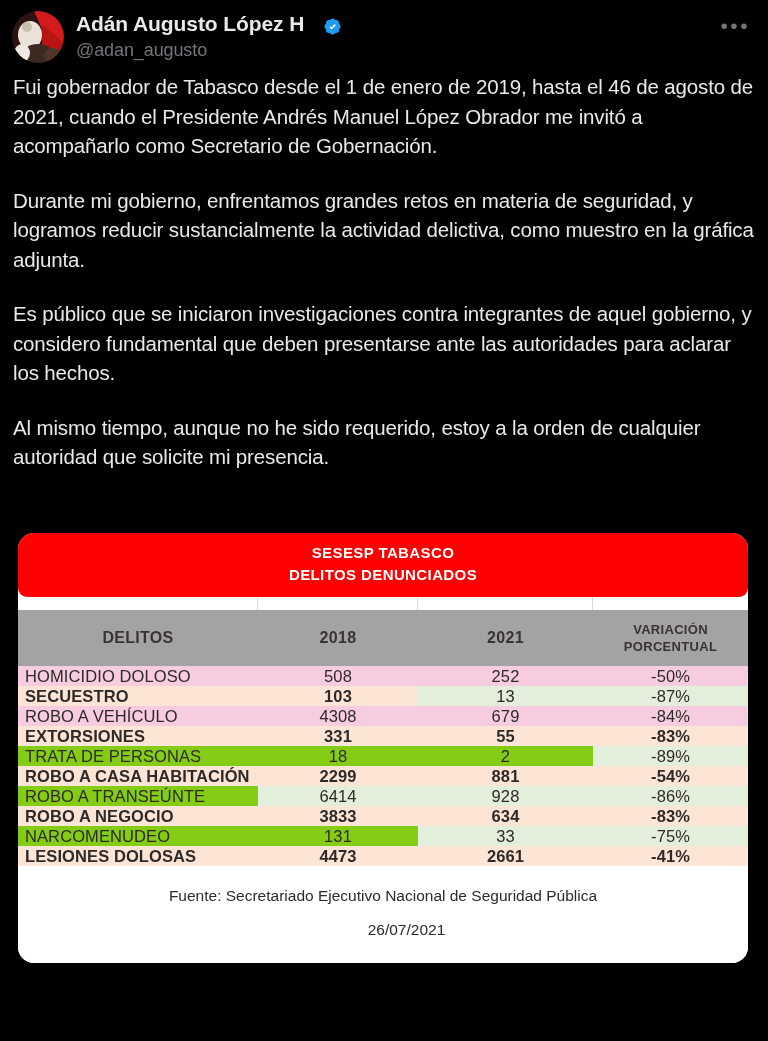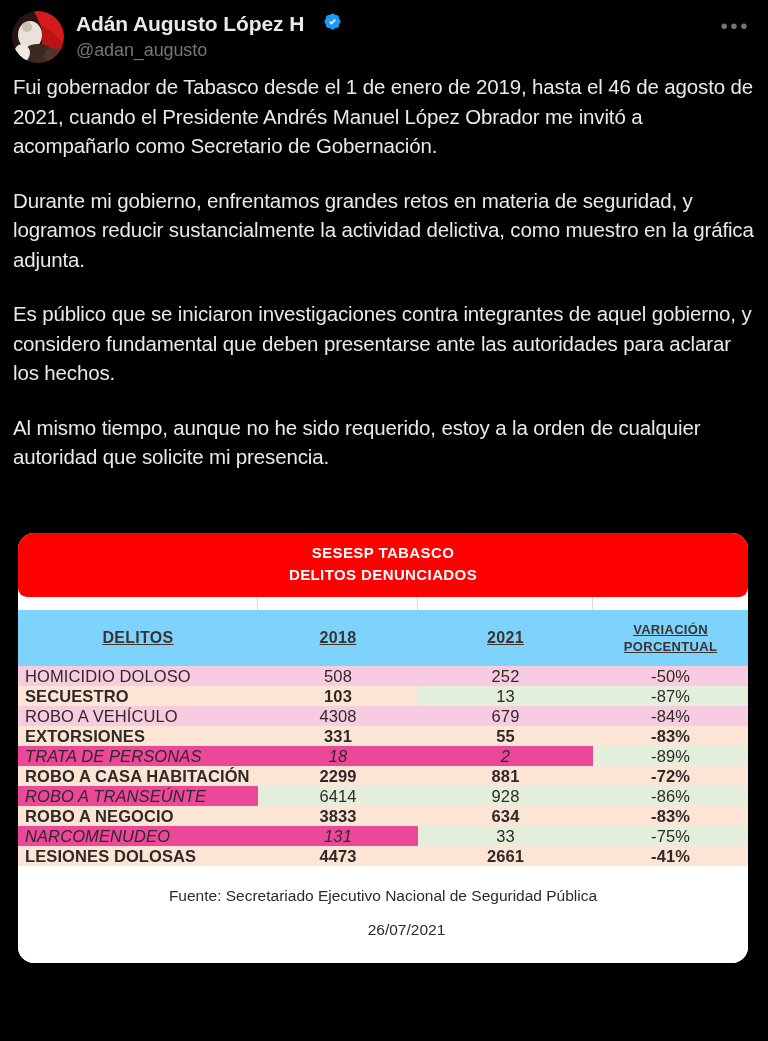--- a/index.html
+++ b/index.html
@@ -45,21 +45,21 @@
     display: flex;
     flex-direction: column;
     justify-content: flex-start;
     padding-top: 3px;
     flex: 1 1 auto;
     min-width: 0;
   }
 
   .name-row {
     display: flex;
-    align-items: flex-start;
+    align-items: flex-end;
     gap: 19px;
     line-height: 1.15;
   }
 
   .display-name {
     color: #e7e9ea;
     font-size: 21px;
     font-weight: bold;
     letter-spacing: -0.1px;
     white-space: nowrap;
@@ -138,29 +138,28 @@
     border-collapse: collapse;
     table-layout: fixed;
   }
 
   table.delitos col.c1 { width: 240px; }
   table.delitos col.c2 { width: 160px; }
   table.delitos col.c3 { width: 175px; }
   table.delitos col.c4 { width: 155px; }
 
   table.delitos thead th {
-    background: #7dd3fc;
+    background: #a3a3a3;
     color: #3b3330;
     font-size: 16px;
     font-weight: bold;
     letter-spacing: 0.3px;
     height: 56px;
     vertical-align: middle;
     padding: 0;
-    text-decoration: underline;
   }
   table.delitos thead th.hdr-var {
     font-size: 13px;
     line-height: 17px;
   }
 
   table.delitos tbody td {
     font-size: 16.5px;
     color: #2f2a28;
     height: 20px;
@@ -172,21 +171,21 @@
   table.delitos tbody td.label {
     text-align: left;
     padding-left: 7px;
   }
   table.delitos tbody td.num { text-align: center; }
 
   
   .bg-pink   { background: #f8cce0; }
   .bg-peach  { background: #fce5d5; font-weight: bold; }
   .bg-green  { background: #e3efda; }
-  .bg-lpink  { background: #ec4899; font-style: italic; }
+  .bg-lpink  { background: #84cc16; }
 
   .tbl-footer {
     background: #ffffff;
     text-align: center;
     color: #2b2b2b;
     font-size: 15.5px;
     padding: 13px 0 16px 0;
     line-height: 34px;
   }
   .tbl-footer .src { display: block; }
@@ -300,21 +299,21 @@
           <tr>
             <td class="label bg-lpink">TRATA DE PERSONAS</td>
             <td class="num bg-lpink">18</td>
             <td class="num bg-lpink">2</td>
             <td class="num bg-green">-89%</td>
           </tr>
           <tr>
             <td class="label bg-peach">ROBO A CASA HABITACIÓN</td>
             <td class="num bg-peach">2299</td>
             <td class="num bg-peach">881</td>
-            <td class="num bg-peach">-72%</td>
+            <td class="num bg-peach">-54%</td>
           </tr>
           <tr>
             <td class="label bg-lpink">ROBO A TRANSEÚNTE</td>
             <td class="num bg-green">6414</td>
             <td class="num bg-green">928</td>
             <td class="num bg-green">-86%</td>
           </tr>
           <tr>
             <td class="label bg-peach">ROBO A NEGOCIO</td>
             <td class="num bg-peach">3833</td>

